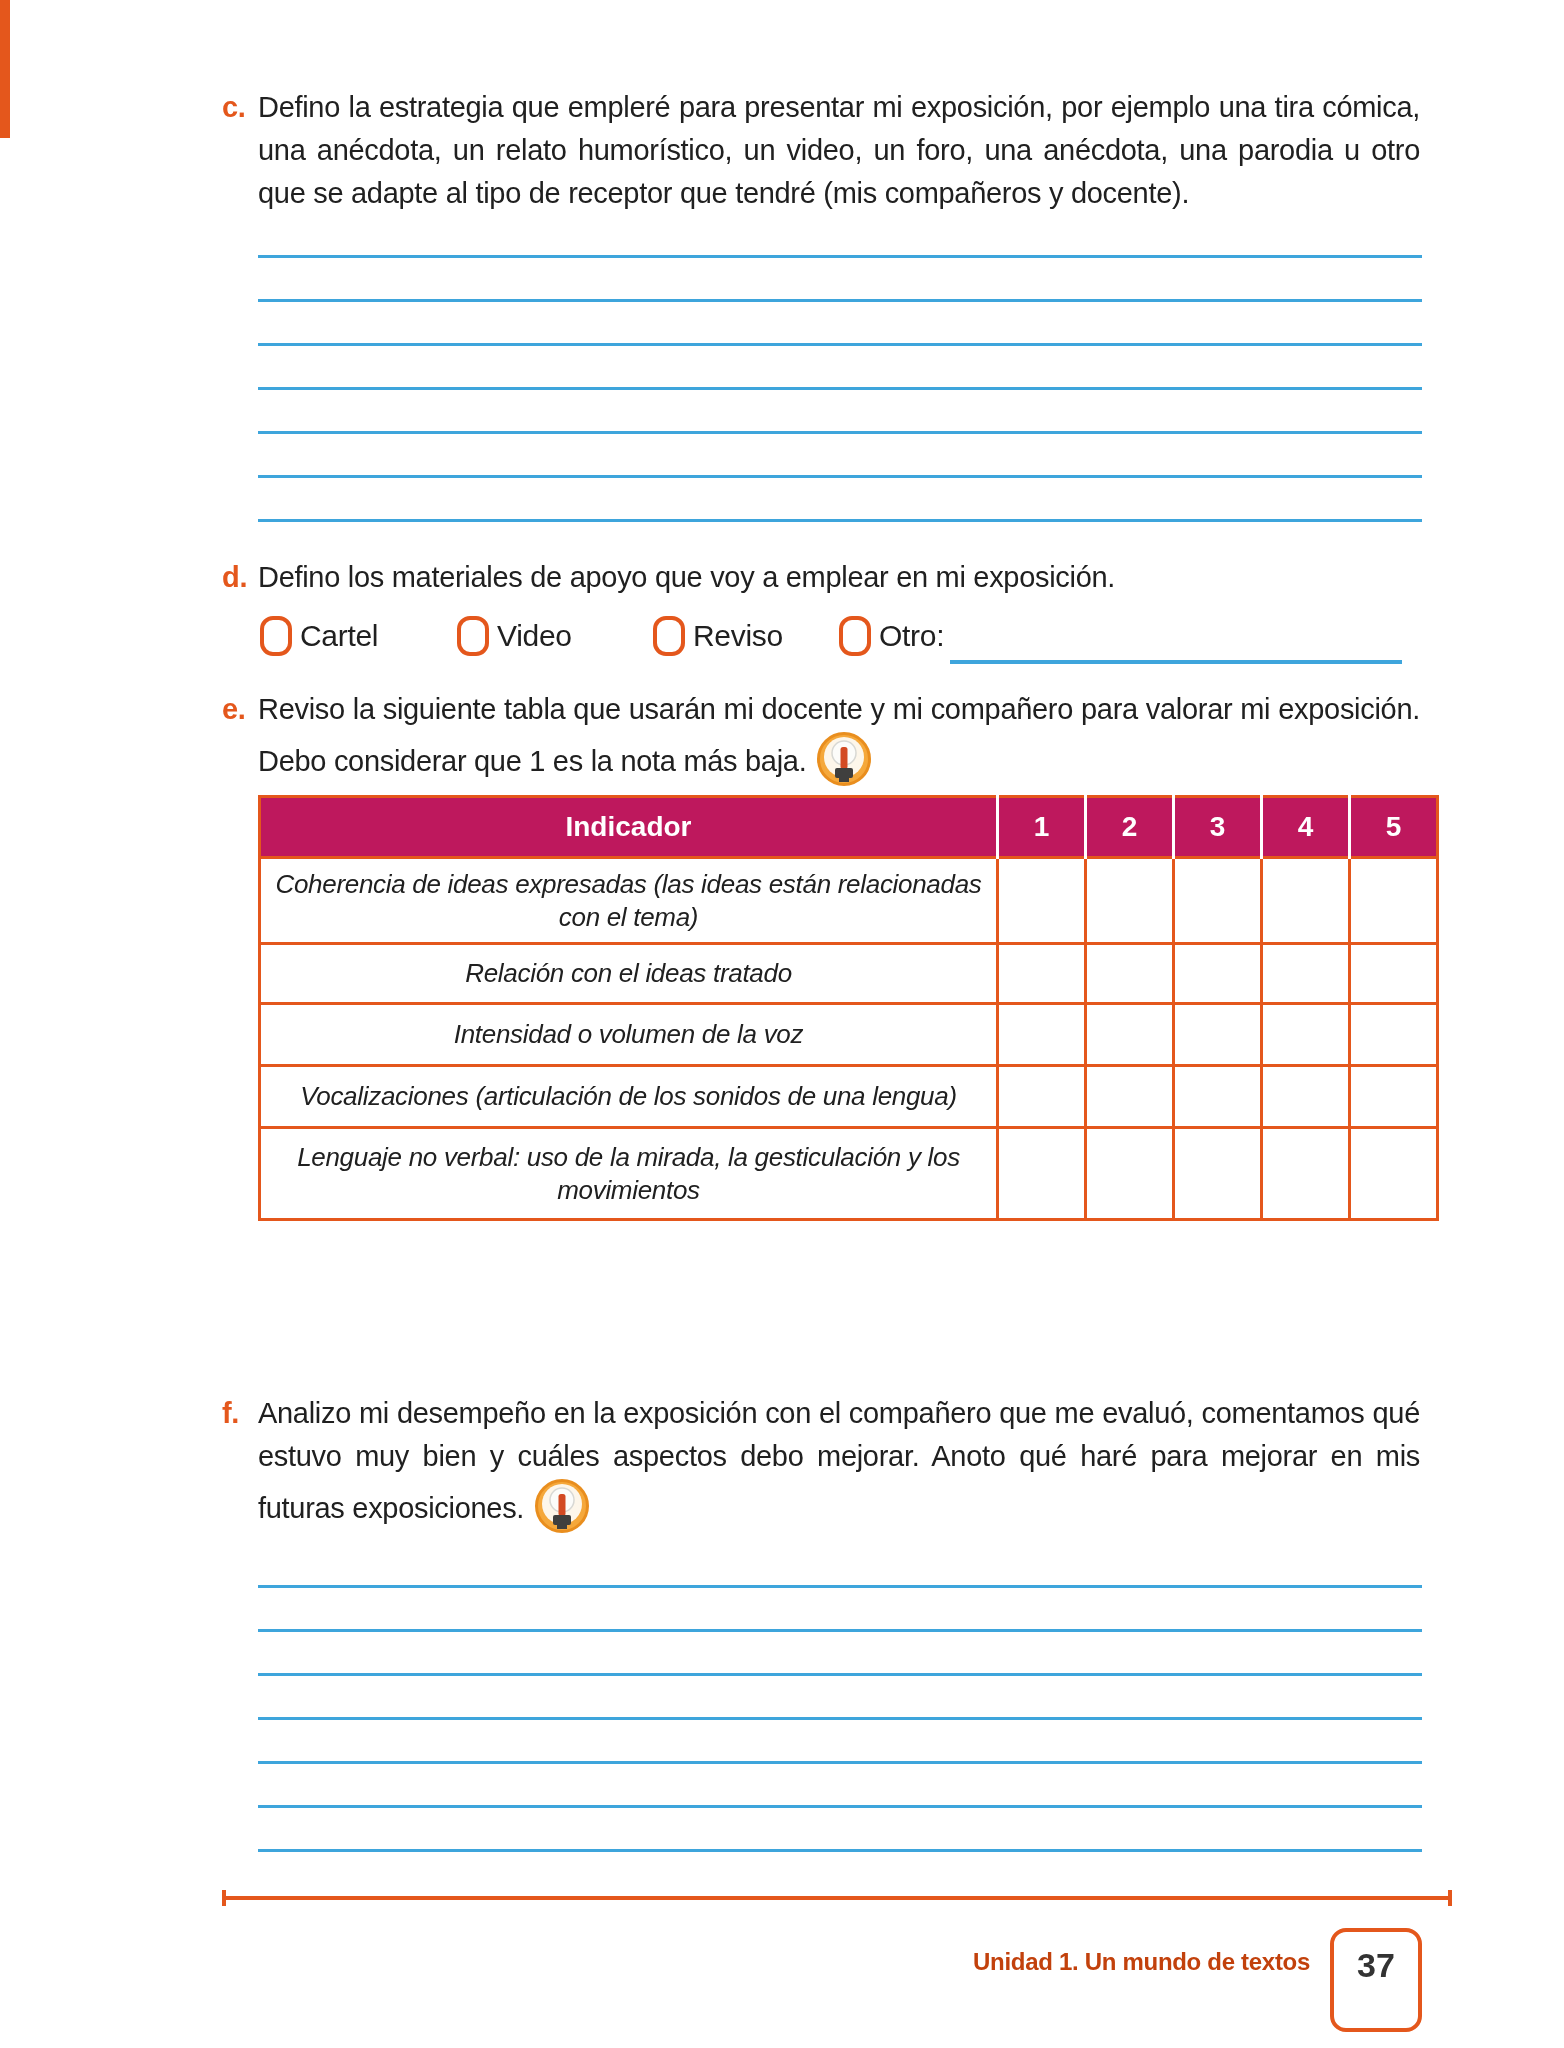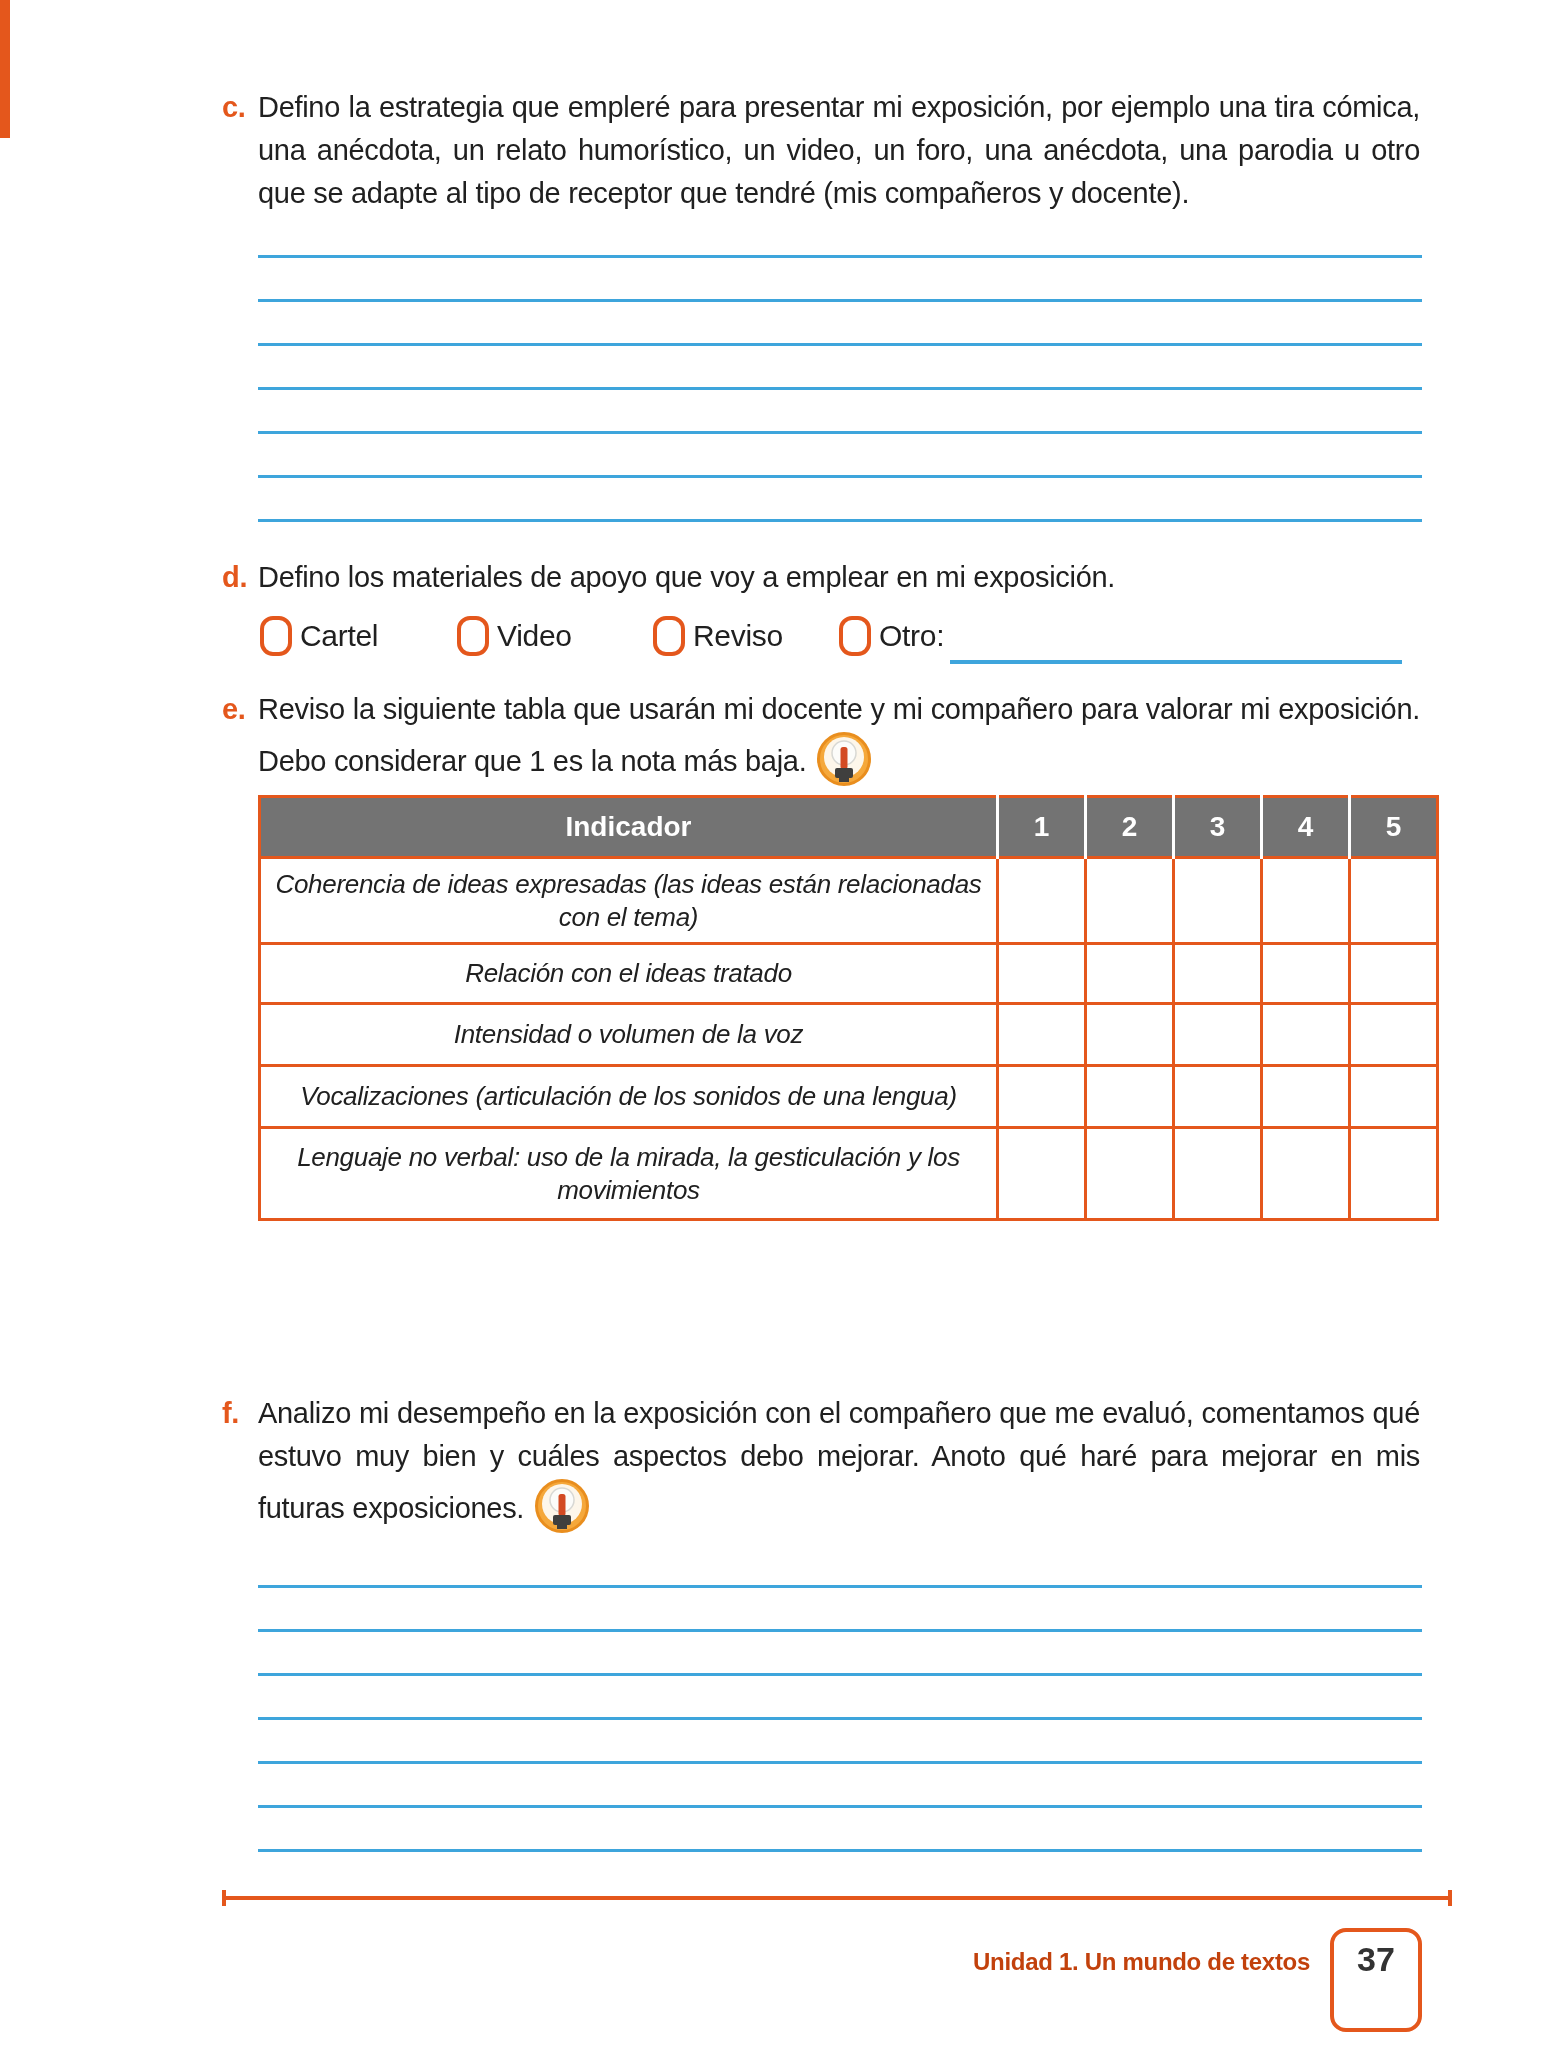--- a/index.html
+++ b/index.html
@@ -16,35 +16,35 @@
   .item-f{top:1392px;}
   .lines{position:absolute;left:258px;width:1164px;}
   .lines-1{top:214px;}
   .lines-2{top:1544px;}
   .wline{box-sizing:border-box;height:44px;border-bottom:3px solid #3EA5DC;}
   .options{position:absolute;left:258px;top:616px;width:1164px;height:52px;}
   .opt{position:absolute;top:0;display:flex;align-items:center;gap:8px;font-size:30px;letter-spacing:-0.3px;justify-content:flex-end;}
   .optbox{box-sizing:border-box;width:32px;height:40px;border:4px solid #E4571C;border-radius:13px;background:#fff;flex:none;}
   .otro-line{position:absolute;left:692px;top:44px;width:452px;height:0;border-top:4px solid #3EA5DC;}
   .rubric{position:absolute;left:258px;top:795px;width:1162px;border-collapse:collapse;table-layout:fixed;}
-  .rubric th{background:#737373;color:#fff;font-size:28px;font-weight:bold;height:58px;padding:0;}
+  .rubric th{background:#be185d;color:#fff;font-size:28px;font-weight:bold;height:58px;padding:0;}
   .rubric th.score{border-left:3px solid #fff;width:85px;}
   .rubric th.ind{width:735px;}
   .rubric td{border:3px solid #E4571C;font-size:26px;line-height:33px;text-align:center;
              letter-spacing:-0.3px;padding:6px 10px;background:#fff;font-style:italic;}
   .rubric table, .rubric{border:3px solid #E4571C;}
   .bulb{display:inline-block;vertical-align:-16px;margin-left:10px;}
   .footer-rule{position:absolute;left:222px;top:1896px;width:1230px;height:4px;background:#E4571C;}
   .tick{position:absolute;top:1890px;width:4px;height:16px;background:#E4571C;}
   .tick-l{left:222px;} .tick-r{left:1448px;}
   .footer-text{position:absolute;left:900px;top:1948px;width:410px;text-align:right;
                font-size:24px;font-weight:bold;color:#c2410c;letter-spacing:-0.3px;}
   .page-box{position:absolute;left:1330px;top:1928px;width:92px;height:104px;box-sizing:border-box;
             border:4px solid #E4571C;border-radius:16px;background:#fff;display:flex;
-            justify-content:center;align-items:flex-start;padding-top:8px;
+            justify-content:center;align-items:flex-start;padding-top:14px;
             font-size:34px;font-weight:600;color:#333;}
 </style>
 </head>
 <body>
 
 <svg width="0" height="0" style="position:absolute">
   <defs>
     <g id="bulbicon">
       <circle cx="28" cy="28" r="25.5" fill="#F5A83B" stroke="#E98E1E" stroke-width="3"></circle>
       <circle cx="28" cy="26" r="20" fill="#FDF6EA"></circle>

